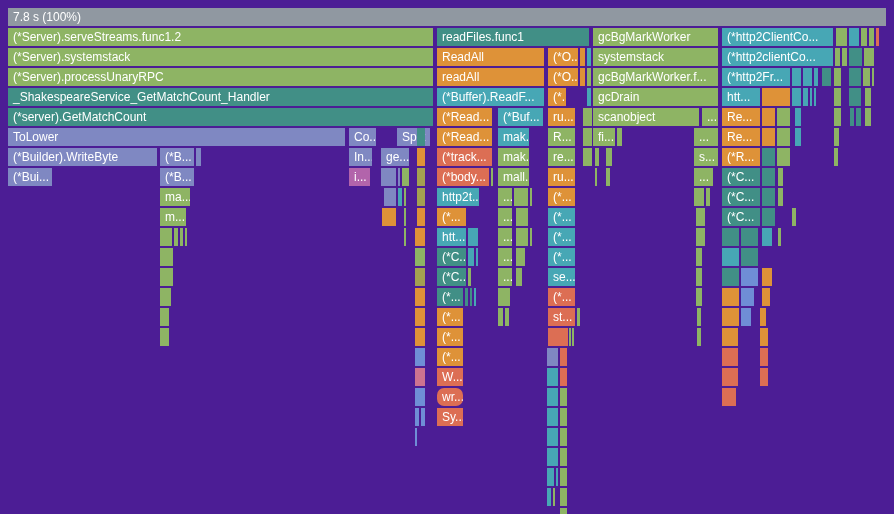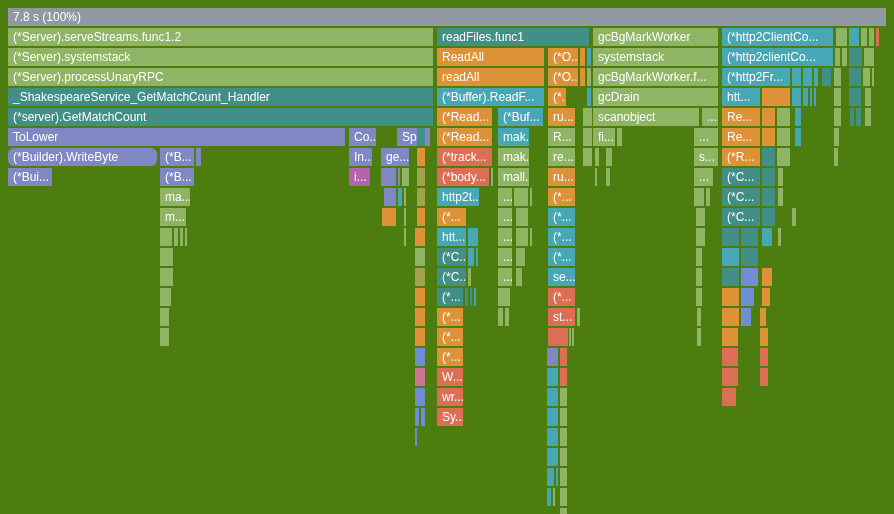--- a/index.html
+++ b/index.html
@@ -1,16 +1,16 @@
 <!DOCTYPE html>
 <html><head>
 <meta charset="utf-8">
 <style>
   html,body{margin:0;padding:0;background:#ffffff;}
-  #app{position:relative;width:894px;height:514px;background:#4d7c0f;overflow:hidden;
+  #app{position:relative;width:894px;height:514px;background:#4c1d95;overflow:hidden;
        font-family:"Liberation Sans",sans-serif;}
   .frame{position:absolute;height:18px;overflow:hidden;color:#ffffff;
          font-size:12px;line-height:18px;white-space:nowrap;cursor:pointer;}
   .frame span{display:block;padding-left:5px;}
 </style>
 </head>
 <body>
 
 <div id="app">
     <div class="frame" title="7.8 s (100%)" style="left: 8px; top: 8px; width: 878px; height: 18px; background: rgb(144, 152, 161);">
@@ -159,21 +159,21 @@
     <div class="frame" title="..." style="left: 694px; top: 128px; width: 24px; height: 18px; background: rgb(142, 180, 100);">
       <span>...</span>
     </div>
     <div class="frame" title="Re..." style="left: 722px; top: 128px; width: 38px; height: 18px; background: rgb(222, 146, 56);">
       <span>Re...</span>
     </div>
     <div class="frame" style="left: 762px; top: 128px; width: 13px; height: 18px; background: rgb(222, 146, 56);"></div>
     <div class="frame" style="left: 777px; top: 128px; width: 13px; height: 18px; background: rgb(142, 180, 100);"></div>
     <div class="frame" style="left: 795px; top: 128px; width: 6px; height: 18px; background: rgb(71, 167, 181);"></div>
     <div class="frame" style="left: 834px; top: 128px; width: 5px; height: 18px; background: rgb(142, 180, 100);"></div>
-    <div class="frame" title="(*Builder).WriteByte" style="left: 8px; top: 148px; width: 149px; height: 18px; background: rgb(127, 136, 194); border-radius: 6px;">
+    <div class="frame" title="(*Builder).WriteByte" style="left: 8px; top: 148px; width: 149px; height: 18px; background: rgb(127, 136, 194);">
       <span>(*Builder).WriteByte</span>
     </div>
     <div class="frame" title="(*B..." style="left: 160px; top: 148px; width: 34px; height: 18px; background: rgb(127, 136, 194);">
       <span>(*B...</span>
     </div>
     <div class="frame" style="left: 196px; top: 148px; width: 5px; height: 18px; background: rgb(127, 136, 194);"></div>
     <div class="frame" title="In..." style="left: 349px; top: 148px; width: 23px; height: 18px; background: rgb(127, 136, 194);">
       <span>In...</span>
     </div>
     <div class="frame" title="ge..." style="left: 381px; top: 148px; width: 28px; height: 18px; background: rgb(127, 136, 194);">
@@ -390,21 +390,21 @@
     <div class="frame" style="left: 760px; top: 348px; width: 8px; height: 18px; background: rgb(220, 110, 84);"></div>
     <div class="frame" style="left: 415px; top: 368px; width: 10px; height: 18px; background: rgb(205, 115, 144);"></div>
     <div class="frame" title="W..." style="left: 437px; top: 368px; width: 26px; height: 18px; background: rgb(220, 110, 84);">
       <span>W...</span>
     </div>
     <div class="frame" style="left: 547px; top: 368px; width: 11px; height: 18px; background: rgb(71, 167, 181);"></div>
     <div class="frame" style="left: 560px; top: 368px; width: 7px; height: 18px; background: rgb(220, 110, 84);"></div>
     <div class="frame" style="left: 722px; top: 368px; width: 16px; height: 18px; background: rgb(220, 110, 84);"></div>
     <div class="frame" style="left: 760px; top: 368px; width: 8px; height: 18px; background: rgb(220, 110, 84);"></div>
     <div class="frame" style="left: 415px; top: 388px; width: 10px; height: 18px; background: rgb(111, 142, 214);"></div>
-    <div class="frame" title="wr..." style="left: 437px; top: 388px; width: 26px; height: 18px; background: rgb(220, 110, 84);">
+    <div class="frame" title="wr..." style="left: 437px; top: 388px; width: 26px; height: 18px; background: rgb(220, 110, 84); border-radius: 7px;">
       <span>wr...</span>
     </div>
     <div class="frame" style="left: 547px; top: 388px; width: 11px; height: 18px; background: rgb(71, 167, 181);"></div>
     <div class="frame" style="left: 560px; top: 388px; width: 7px; height: 18px; background: rgb(142, 180, 100);"></div>
     <div class="frame" style="left: 722px; top: 388px; width: 14px; height: 18px; background: rgb(220, 110, 84);"></div>
     <div class="frame" style="left: 415px; top: 408px; width: 4px; height: 18px; background: rgb(111, 142, 214);"></div>
     <div class="frame" style="left: 421px; top: 408px; width: 4px; height: 18px; background: rgb(111, 142, 214);"></div>
     <div class="frame" title="Sy..." style="left: 437px; top: 408px; width: 26px; height: 18px; background: rgb(220, 110, 84);">
       <span>Sy...</span>
     </div>

